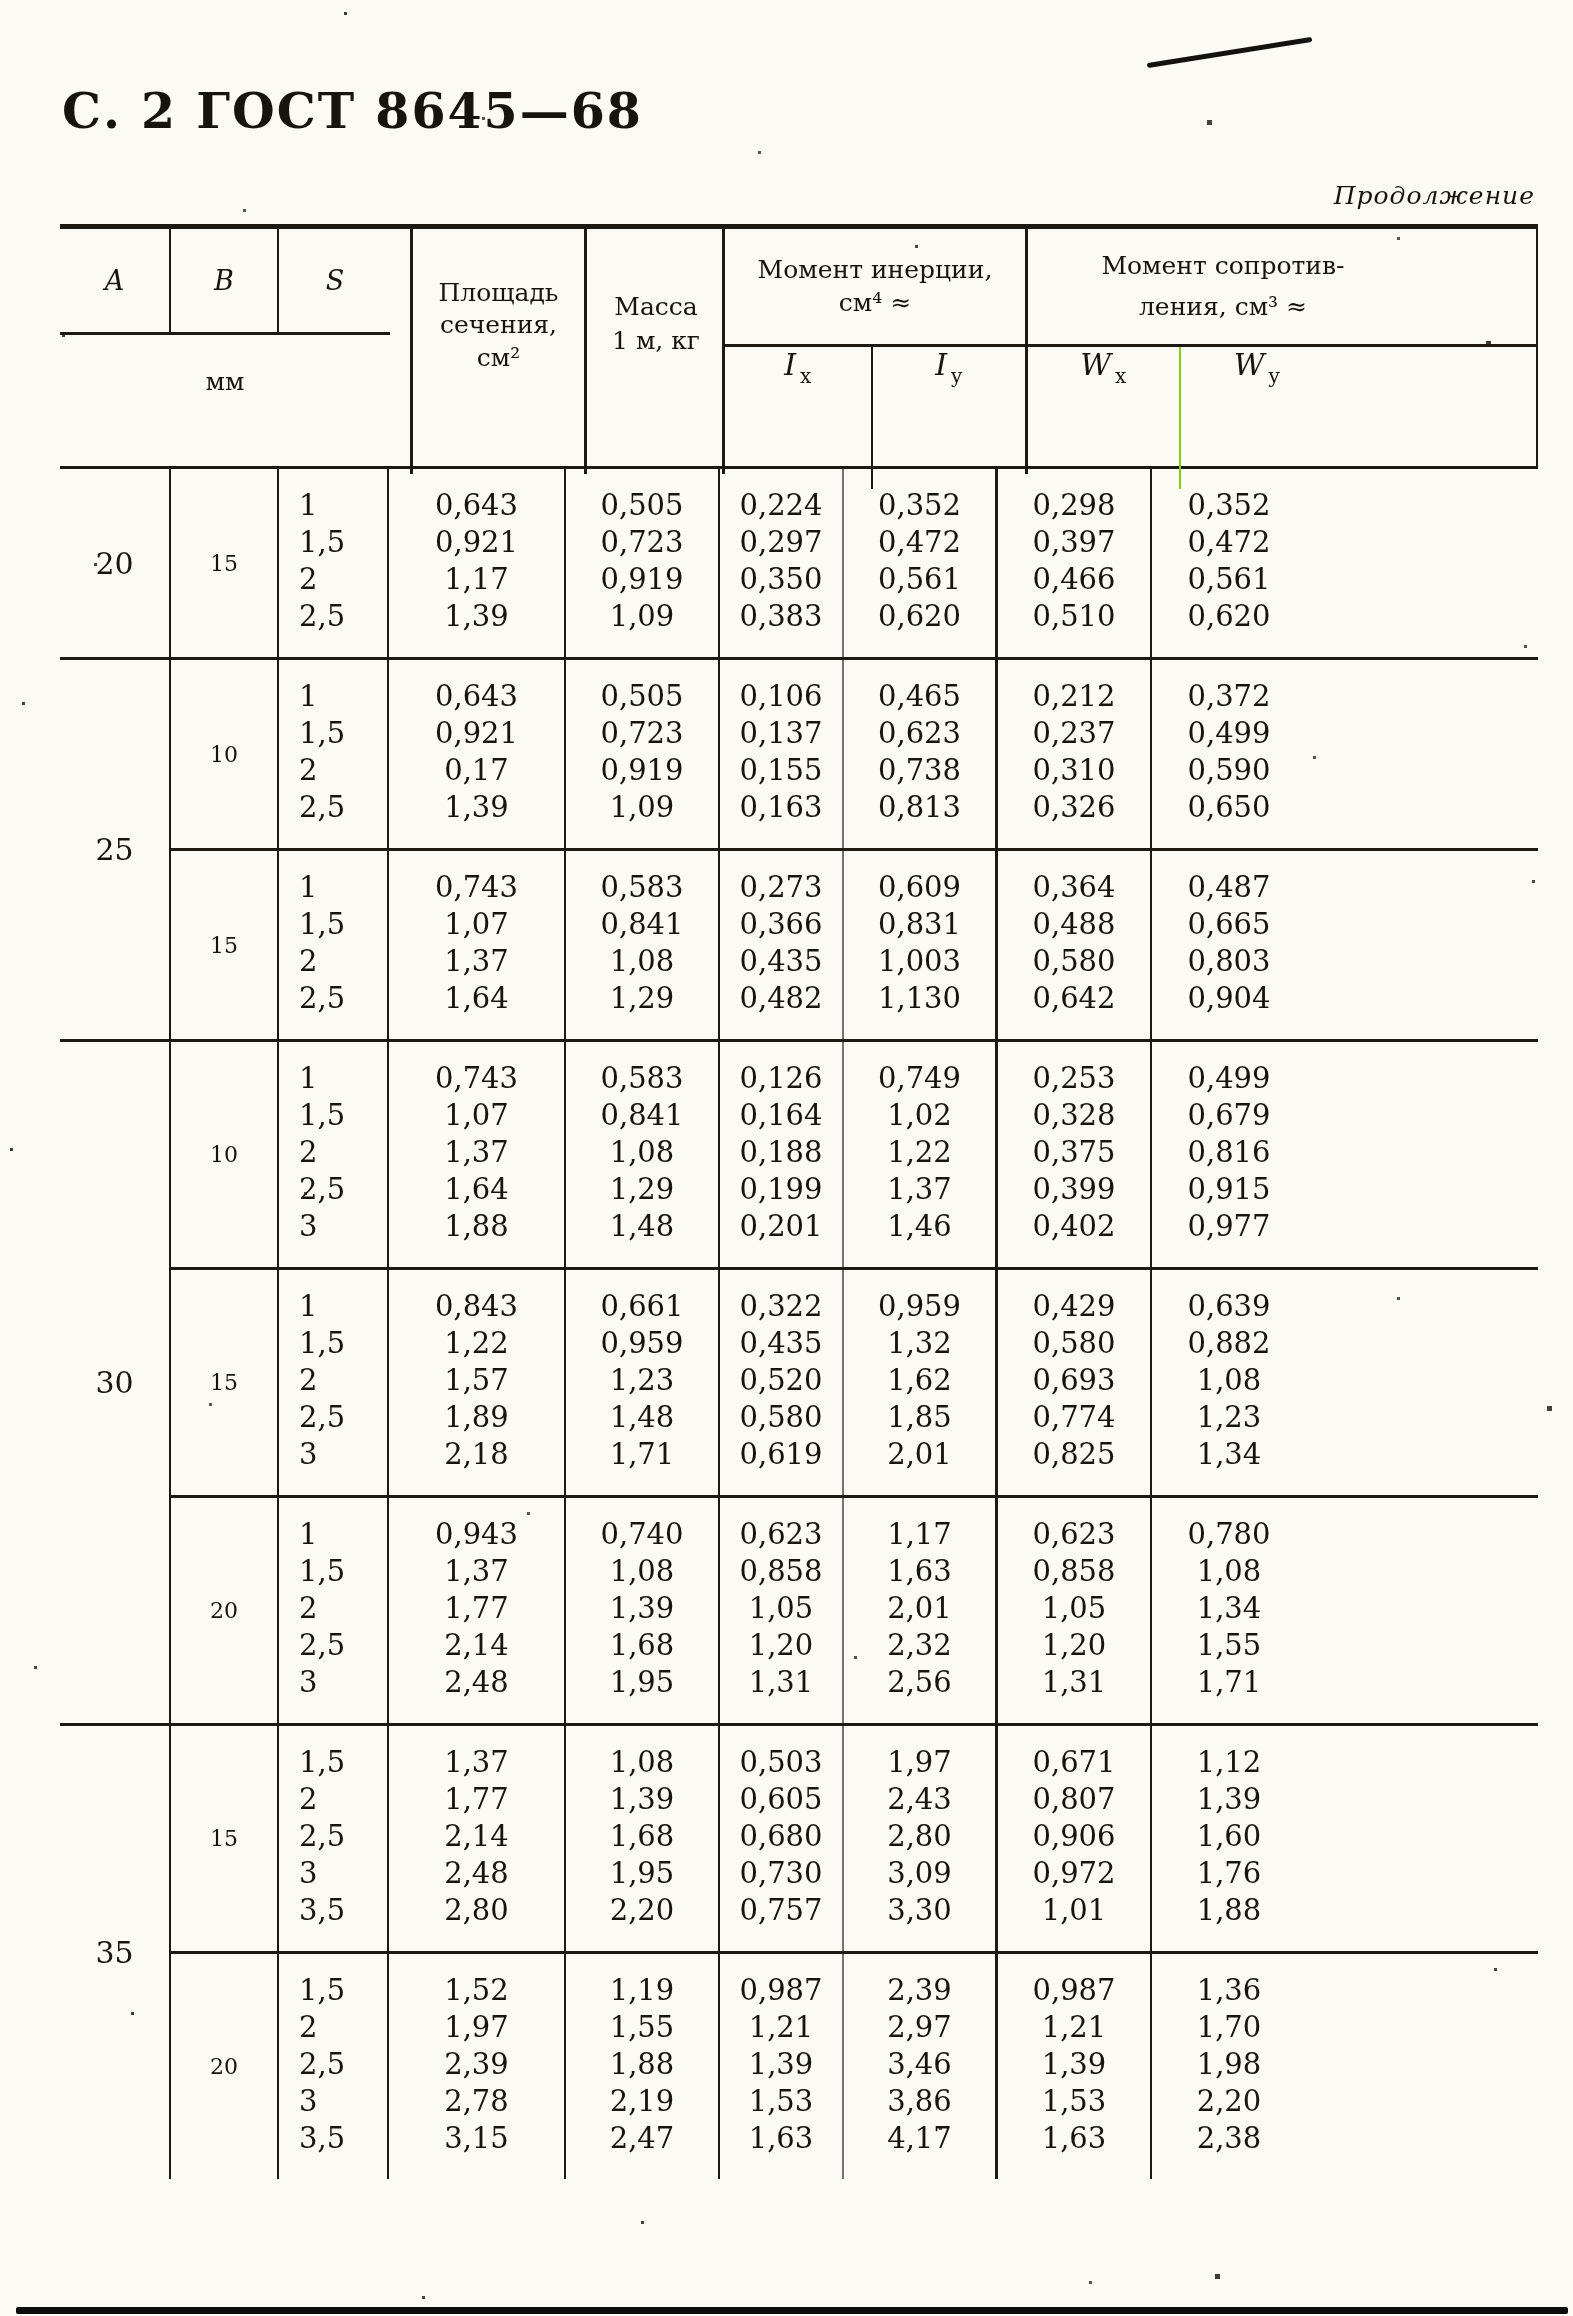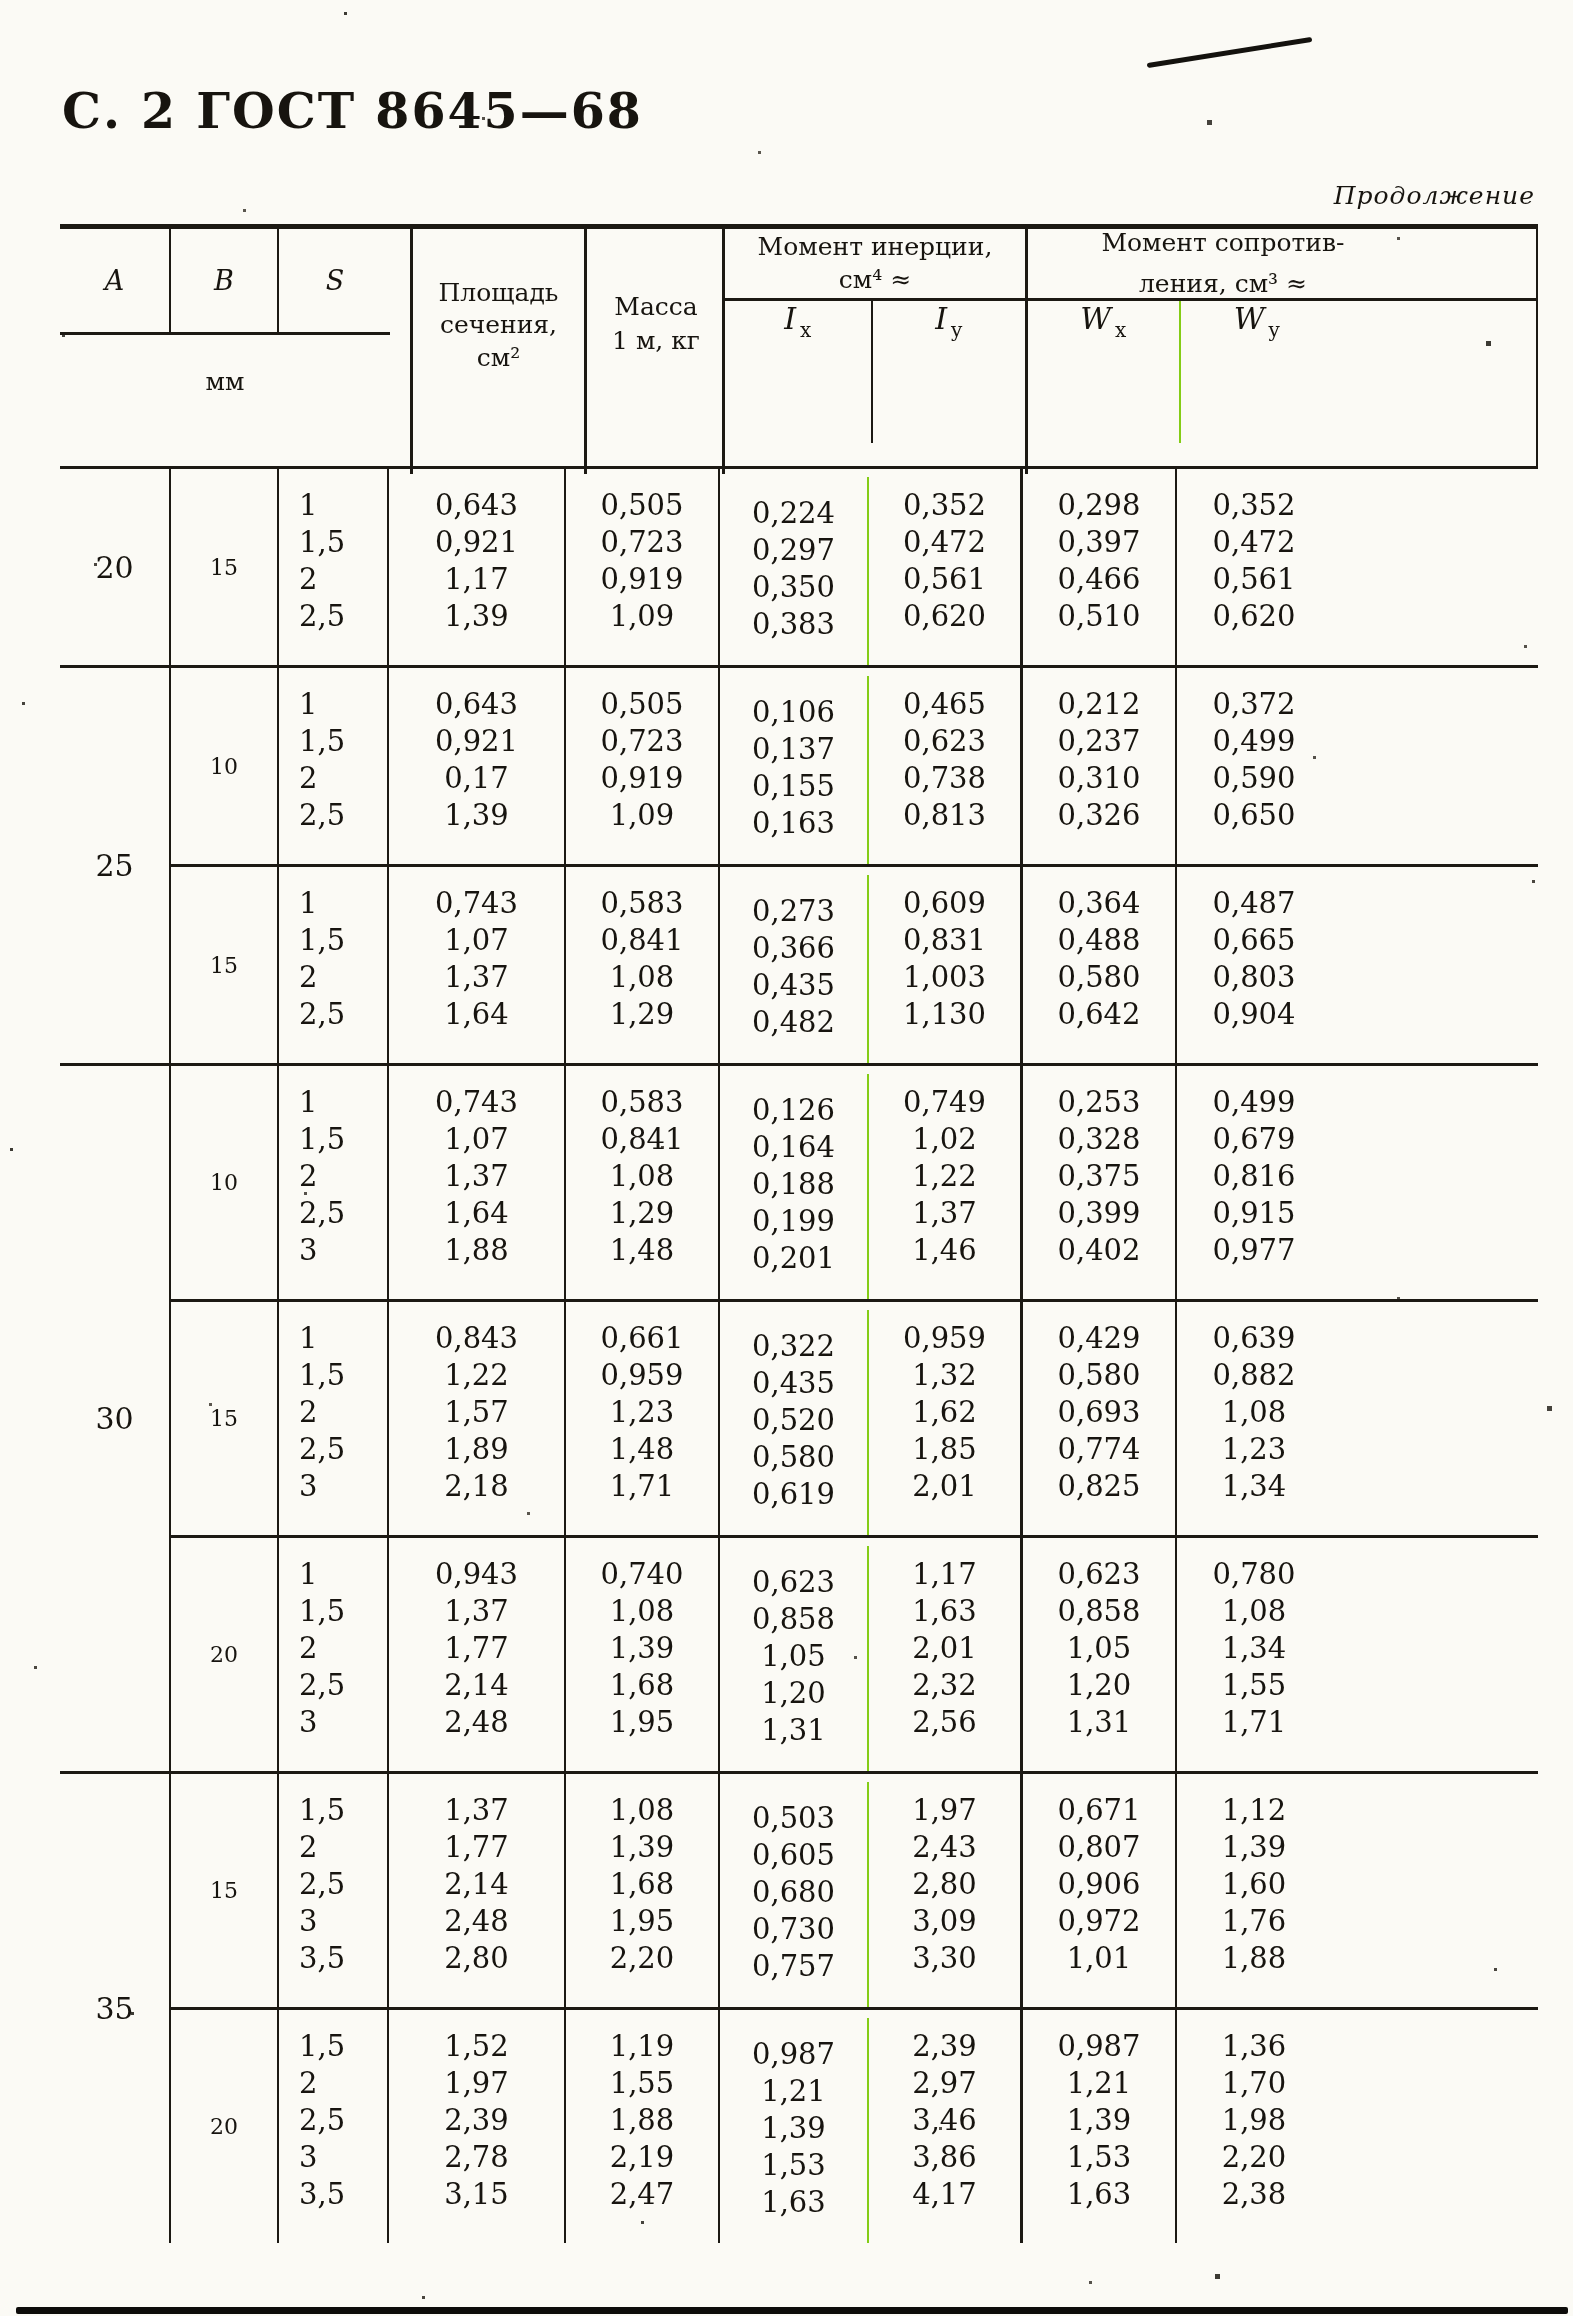--- a/index.html
+++ b/index.html
@@ -30,21 +30,21 @@
   .hcell{position:absolute;display:flex;flex-direction:column;align-items:center;justify-content:center;text-align:center;}
   .hletter{font-size:27px;font-style:italic;}
   .h-a{left:0;top:0;width:111px;height:103px;border-right:2px solid #1c1913;}
   .h-b{left:111px;top:0;width:108px;height:103px;border-right:2px solid #1c1913;}
   .h-s{left:220px;top:0;width:110px;height:103px;}
   .h-mm{left:0;top:103px;width:330px;height:141px;border-top:3px solid #1c1913;padding-bottom:46px;font-size:25px;}
   .h-area{left:330px;top:0;width:177px;height:245px;border-left:3px solid #1c1913;border-right:3px solid #1c1913;padding-bottom:52px;font-size:25px;line-height:1.3;margin-left:20px;}
   .h-mass{left:507px;top:0;width:178px;height:245px;padding-bottom:56px;font-size:25px;line-height:1.35;}
   .h-inertia{left:662px;top:0;width:303px;height:245px;border-left:3px solid #1c1913;display:block;}
   .h-res{left:965px;top:0;width:512px;height:245px;border-left:3px solid #1c1913;display:block;}
-  .sec-label{height:72px;display:flex;flex-direction:column;align-items:center;justify-content:center;font-size:25px;line-height:1.3;border-bottom:3px solid #1c1913;}
+  .sec-label{height:118px;display:flex;flex-direction:column;align-items:center;justify-content:center;font-size:25px;line-height:1.3;border-bottom:3px solid #1c1913;}
   .h-res .sec-label{padding-right:119px;gap:8px;}
   .sub-row{display:flex;height:142px;}
   .sub-cell{display:flex;justify-content:center;font-size:30px;}
   .h-ix{width:149px;border-right:2px solid #1c1913;}
   .h-iy{width:154px;}
   .h-wx{width:154px;border-right:2px solid #84cc16;}
   .h-wy{width:358px;padding-right:204px;}
   .sub-cell i{font-style:italic;}
   .sub-cell sub{font-style:normal;font-size:20px;vertical-align:-8px;margin-left:4px;line-height:0;}
 
@@ -63,21 +63,21 @@
     width:108px;border-right:2px solid #1c1913;
     display:flex;align-items:center;justify-content:center;
     font-size:22px;
   }
   .col{padding:18px 0 22px;}
   .cell{height:37px;line-height:37px;font-size:29px;text-align:center;white-space:nowrap;}
   .col-s{width:110px;border-right:2px solid #1c1913;padding-left:20px;}
   .col-s .cell{text-align:left;}
   .col-area{width:177px;border-right:2px solid #1c1913;}
   .col-mass{width:154px;border-right:2px solid #1c1913;}
-  .col-ix{width:149px;border-right:2px solid #84cc16;margin-top:8px;}
+  .col-ix{width:124px;border-right:2px solid #737373;}
   .col-iy{width:154px;border-right:3px solid #1c1913;}
   .col-wx{width:154px;border-right:2px solid #1c1913;}
   .col-wy{width:356px;padding-right:202px;}
 
   
   .stroke-mark{
     position:absolute;left:1146px;top:50px;width:167px;height:5px;
     background:#14120e;transform:rotate(-9deg);border-radius:3px;
   }
   .bottom-smudge{

